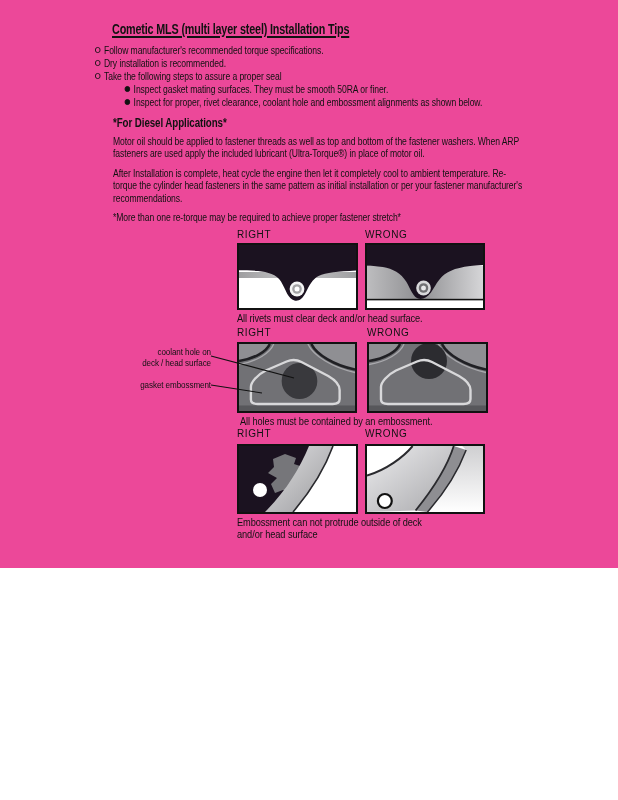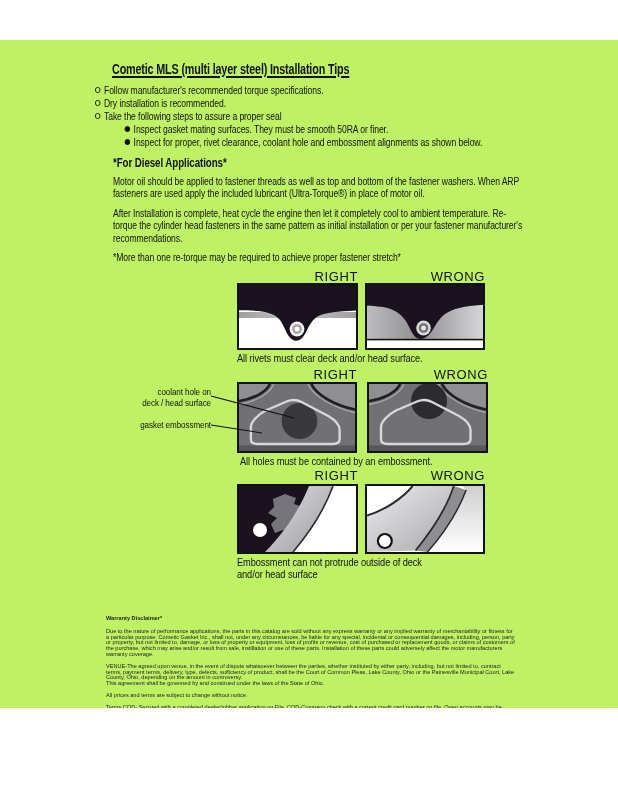--- a/index.html
+++ b/index.html
@@ -1,17 +1,17 @@
 <!DOCTYPE html>
 <html><head>
 <meta charset="utf-8">
 <style>
   html,body{margin:0;padding:0;background:#ffffff;}
   body{width:618px;height:800px;position:relative;font-family:"Liberation Sans",sans-serif;color:#111;}
-  .page{position:absolute;left:0;top:0;width:618px;height:668px;background:#bef264;overflow:hidden;margin-top:40px;}
+  .page{position:absolute;left:0;top:0;width:618px;height:568px;background:#ec4899;overflow:hidden;}
   .abs{position:absolute;}
   .cx{transform:scaleX(0.78);transform-origin:0 0;letter-spacing:-0.1px;}
 
   
   .title{left:112px;top:21px;width:382px;font-size:14px;font-weight:bold;white-space:nowrap;
          text-decoration:underline;text-decoration-thickness:1.5px;text-underline-offset:2px;
          transform:scaleX(0.77);transform-origin:0 0;letter-spacing:-0.2px;}
 
   
   .tips{left:95px;top:44px;width:560px;font-size:11px;line-height:13px;}
@@ -21,21 +21,21 @@
       margin-right:5px;position:relative;top:-1px;}
   .mk.fill{background:#111;border-color:#111;}
 
   
   .diesel{left:113px;top:117px;width:525px;font-size:11px;line-height:12.5px;}
   .diesel h2{font-size:12.5px;font-weight:bold;margin:0 0 5px 0;}
   .diesel p{margin:0 0 7px 0;}
   .diesel .note{margin:0;}
 
   
-  .fh{font-size:13px;letter-spacing:0.6px;text-align:right;width:121px;}
+  .fh{font-size:10px;letter-spacing:0.6px;text-align:left;width:121px;}
   .cap{font-size:11px;line-height:11.8px;width:320px;white-space:pre-line;
        transform:scaleX(0.84);transform-origin:0 0;letter-spacing:-0.1px;}
   .flabel{font-size:9.5px;line-height:10.5px;width:110px;text-align:right;white-space:pre-line;
           transform:scaleX(0.85);transform-origin:100% 0;letter-spacing:-0.1px;}
 
   
   .panel{position:absolute;border:2px solid #111;background:#fff;box-sizing:border-box;}
   .panel svg{display:block;width:100%;height:100%;}
   .f1r{left:237px;top:243px;width:121px;height:67px;}
   .f1w{left:365px;top:243px;width:120px;height:67px;}

